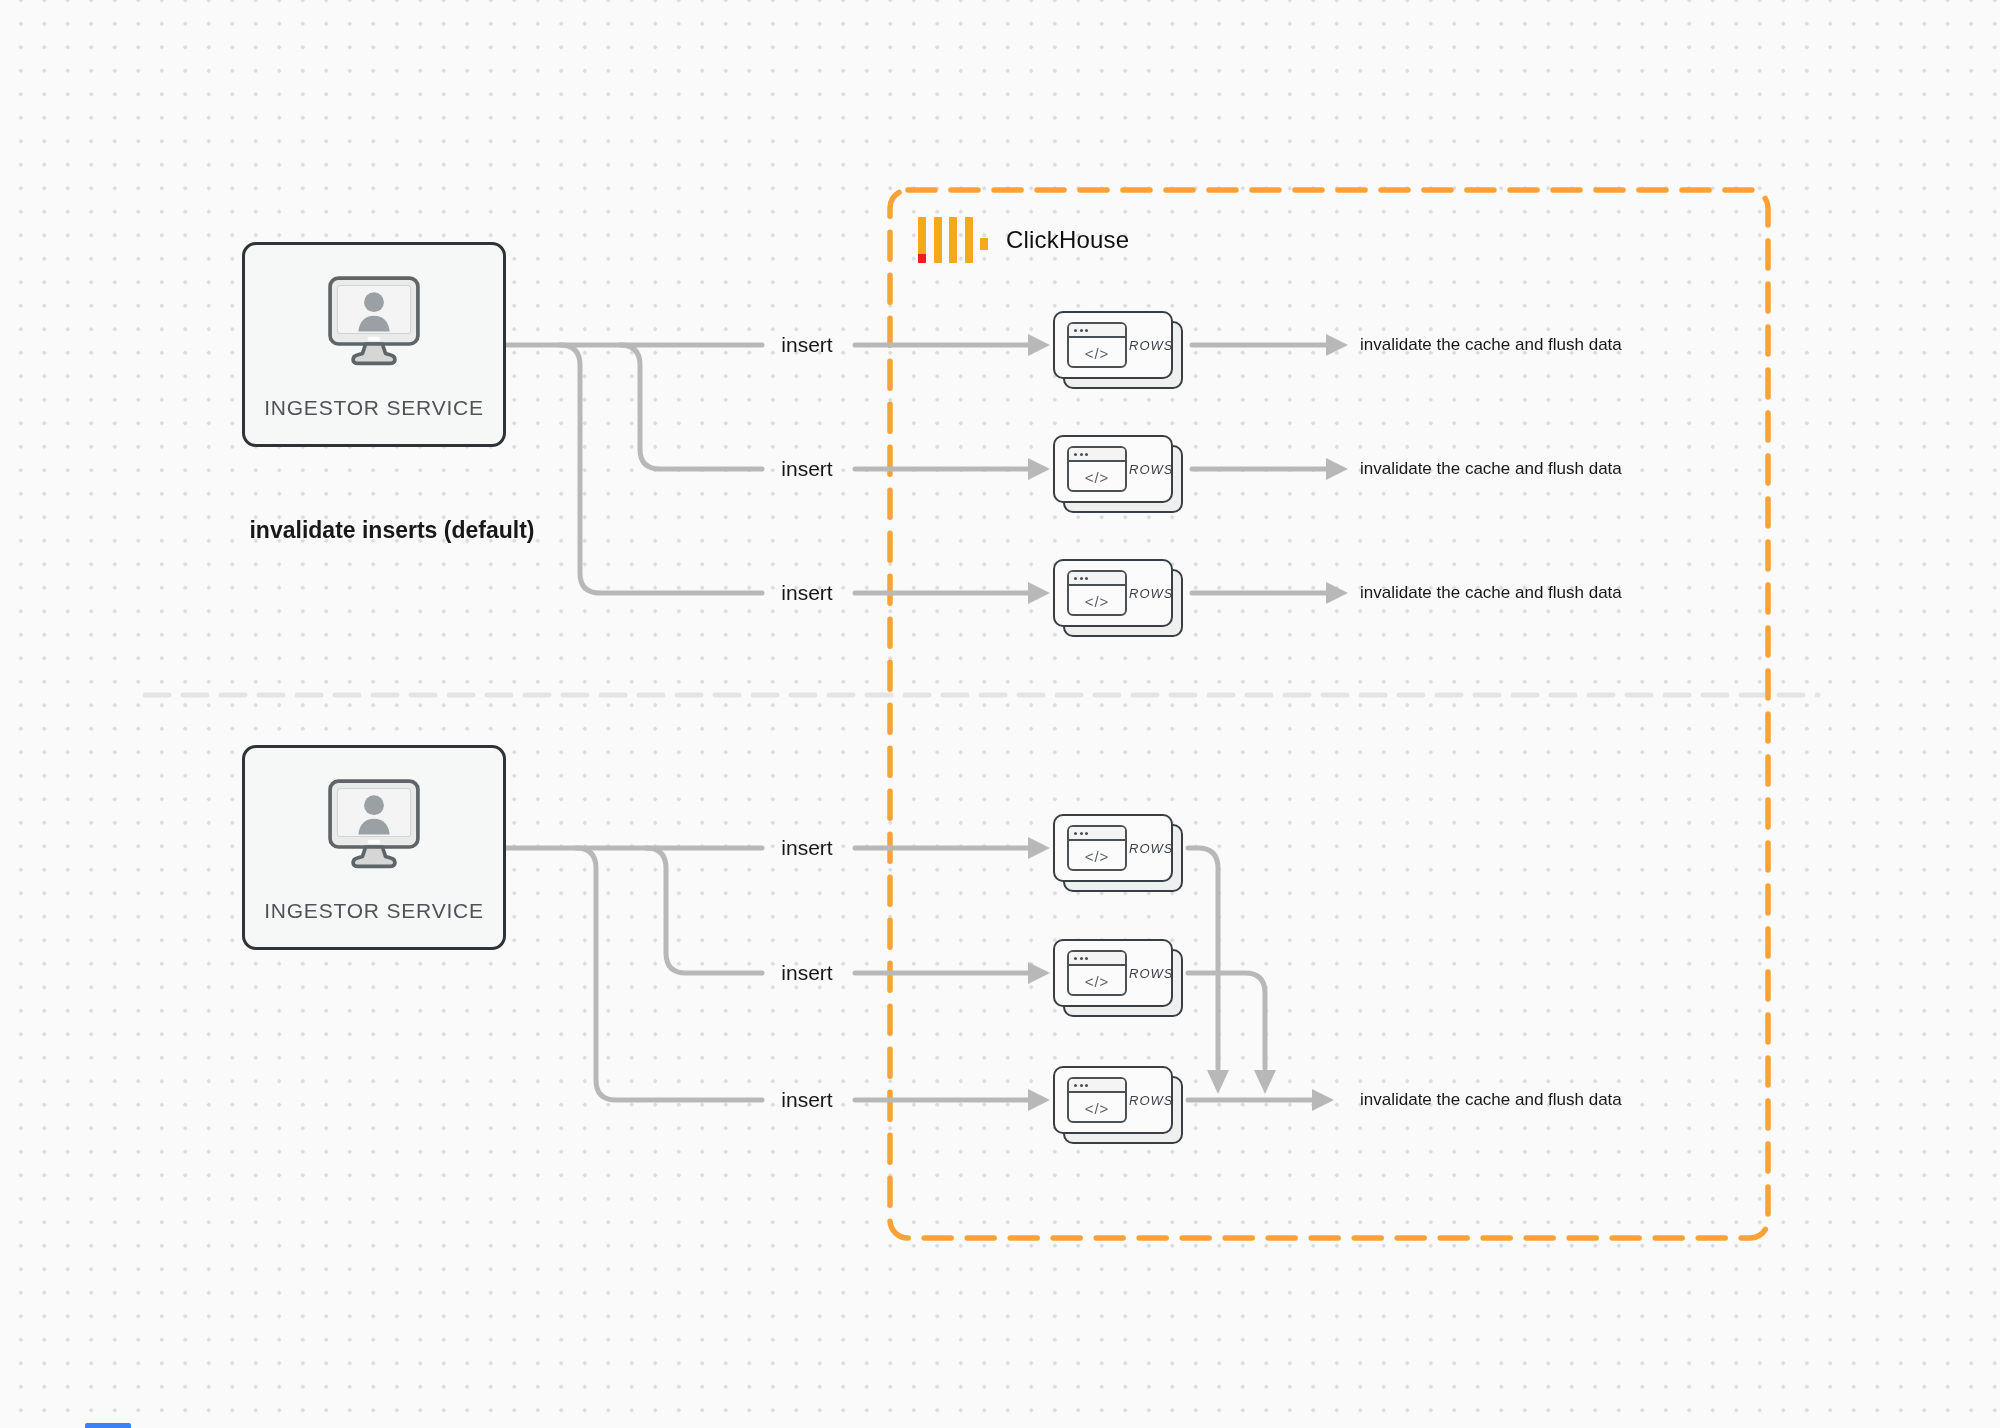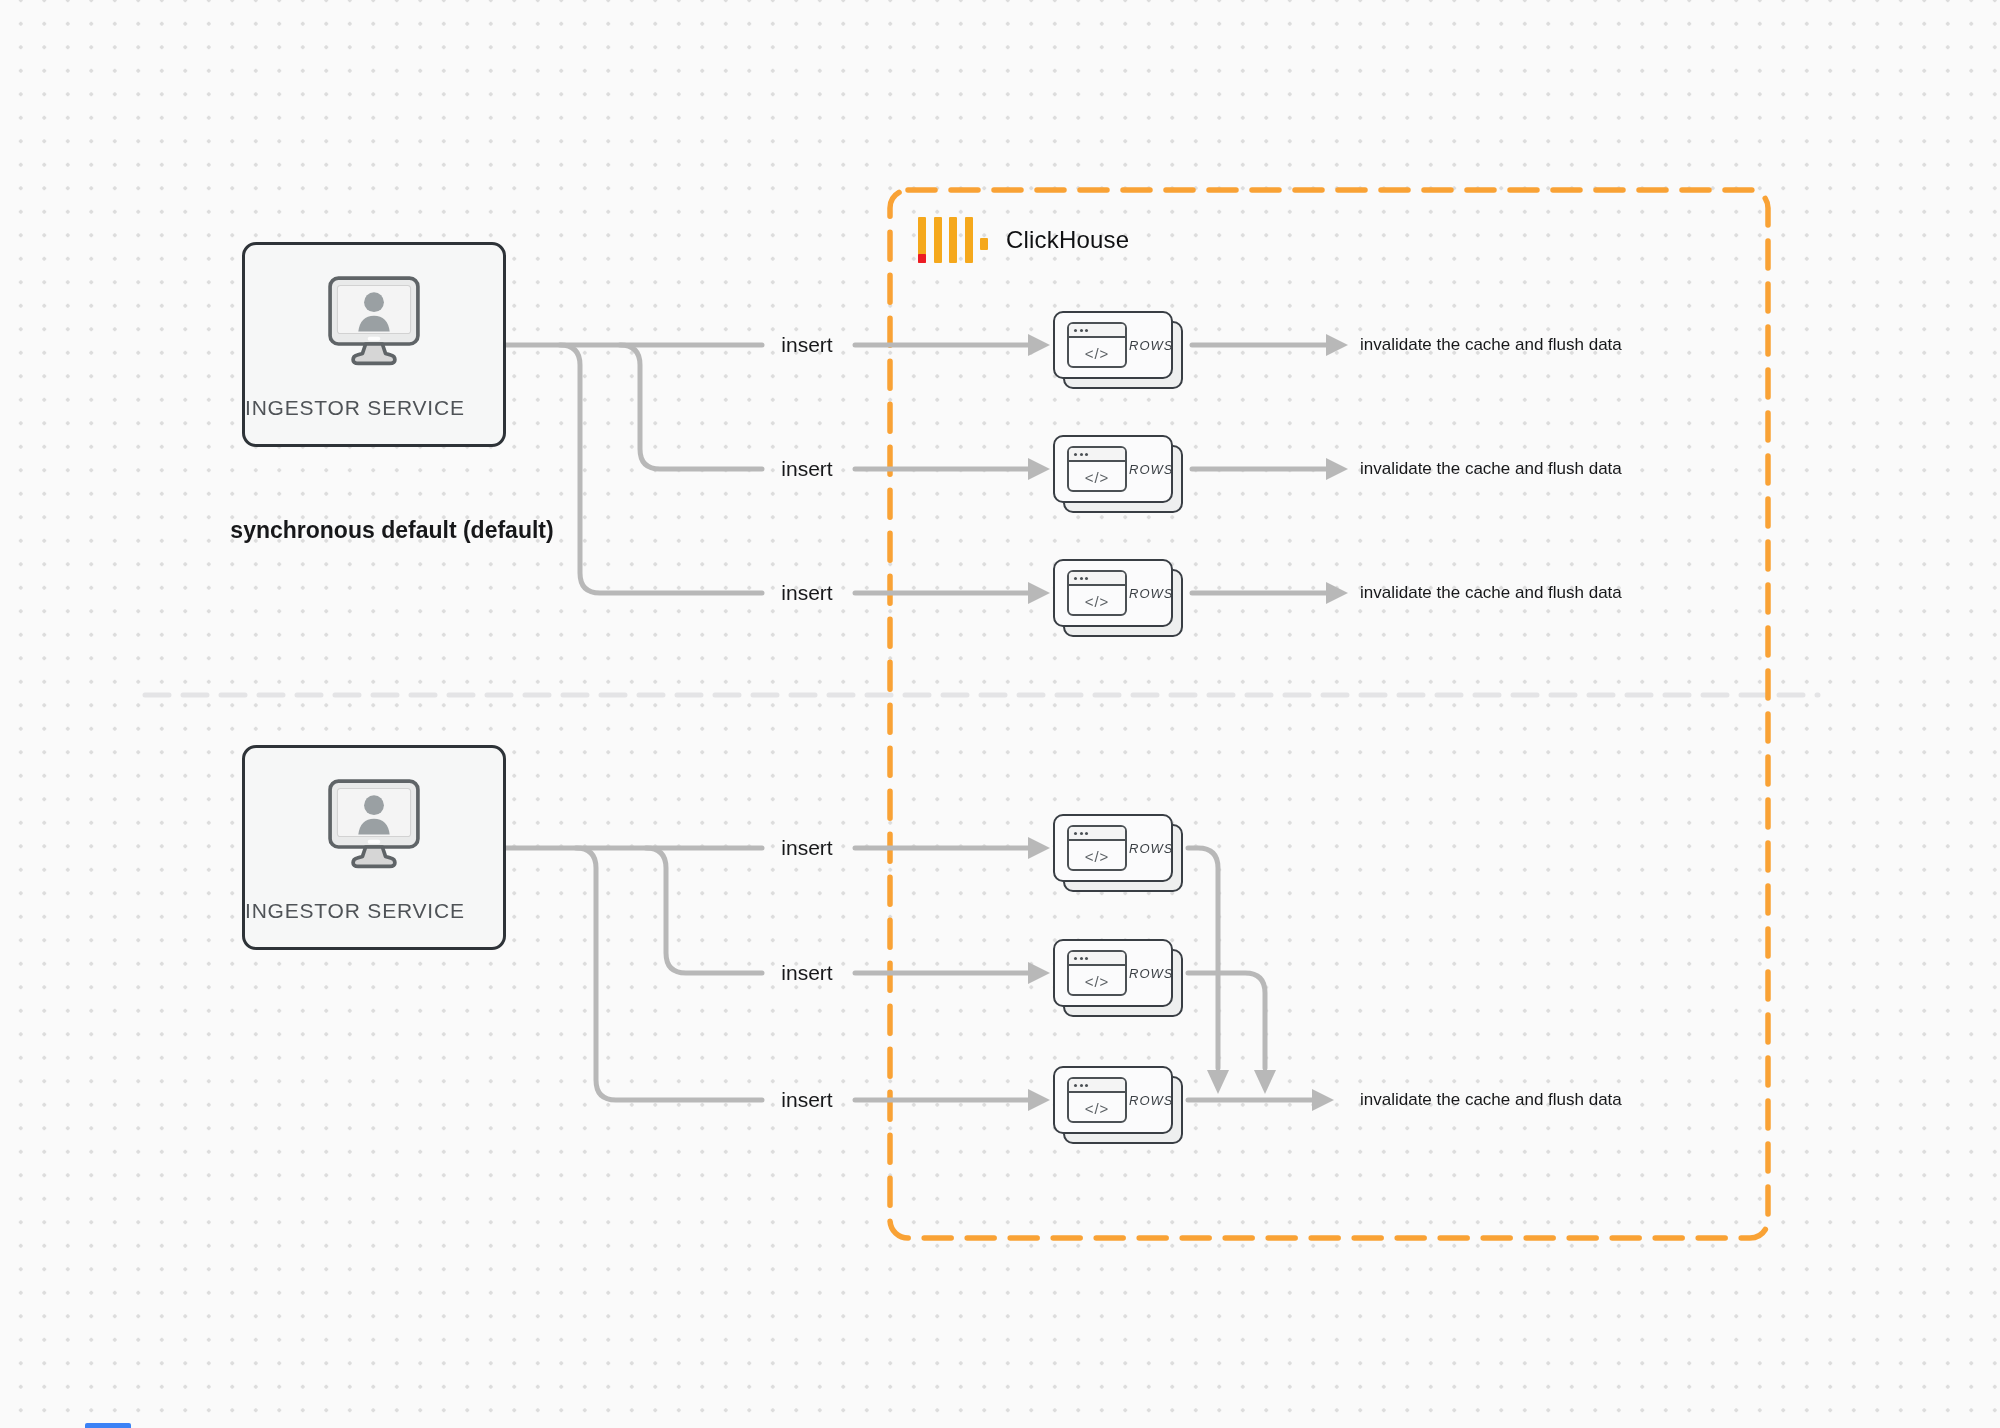--- a/index.html
+++ b/index.html
@@ -15,21 +15,21 @@
     background-size:23.5px 23.5px;
     background-position:9px 12px;
   }
   svg.overlay{position:absolute;left:0;top:0;pointer-events:none;}
 
   
   .ingestor-box{
     position:absolute;width:264px;height:205px;
     background:#f6f7f7;border:3.5px solid #2e3338;border-radius:14px;
     box-sizing:border-box;
-    display:flex;flex-direction:column;align-items:flex-start;justify-content:flex-end;
+    display:flex;flex-direction:column;align-items:center;justify-content:flex-end;
     padding-bottom:24px;
   }
   .ingestor-box .monitor{position:absolute;top:30px;left:50%;transform:translateX(-50%);}
   .ingestor-label{
     font-size:21px;color:#4f5357;letter-spacing:0.8px;white-space:nowrap;
   }
 
   
   .caption{
     position:absolute;width:460px;text-align:center;
@@ -167,21 +167,21 @@
       <rect x="8" y="3" width="84" height="63" rx="8" fill="#e9eaea" stroke="#5f6467" stroke-width="3.5"></rect>
       <rect x="15" y="10" width="70" height="46" rx="3" fill="#f4f4f4" stroke="#d2d2d2" stroke-width="1"></rect>
       <circle cx="50" cy="26" r="9.5" fill="#9aa0a3"></circle>
       <path d="M35 54 Q37 39 50 39 Q63 39 65 54 Z" fill="#9aa0a3"></path>
       <rect x="44" y="59" width="12" height="4" rx="2" fill="#fdfdfd"></rect>
       <path d="M42 66 L39 75 L34 76.5 Q30 77.5 30 81 Q30 84.5 35 84.5 H65 Q70 84.5 70 81 Q70 77.5 66 76.5 L61 75 L58 66 Z" fill="#d6d6d6" stroke="#5f6467" stroke-width="3.5" stroke-linejoin="round"></path>
     </svg>
     <div class="ingestor-label">INGESTOR SERVICE</div>
   </div>
 
-  <div class="caption" style="left:162px;top:517px;">synchronous default (default)</div>
+  <div class="caption" style="left:162px;top:517px;">invalidate inserts (default)</div>
 
   <div class="insert-label" style="left:752px;top:330px;">insert</div>
   <div class="insert-label" style="left:752px;top:454px;">insert</div>
   <div class="insert-label" style="left:752px;top:578px;">insert</div>
   <div class="insert-label" style="left:752px;top:833px;">insert</div>
   <div class="insert-label" style="left:752px;top:958px;">insert</div>
   <div class="insert-label" style="left:752px;top:1085px;">insert</div>
 
   <div class="card" style="left:1053px;top:311px;">
     <div class="back"></div>

